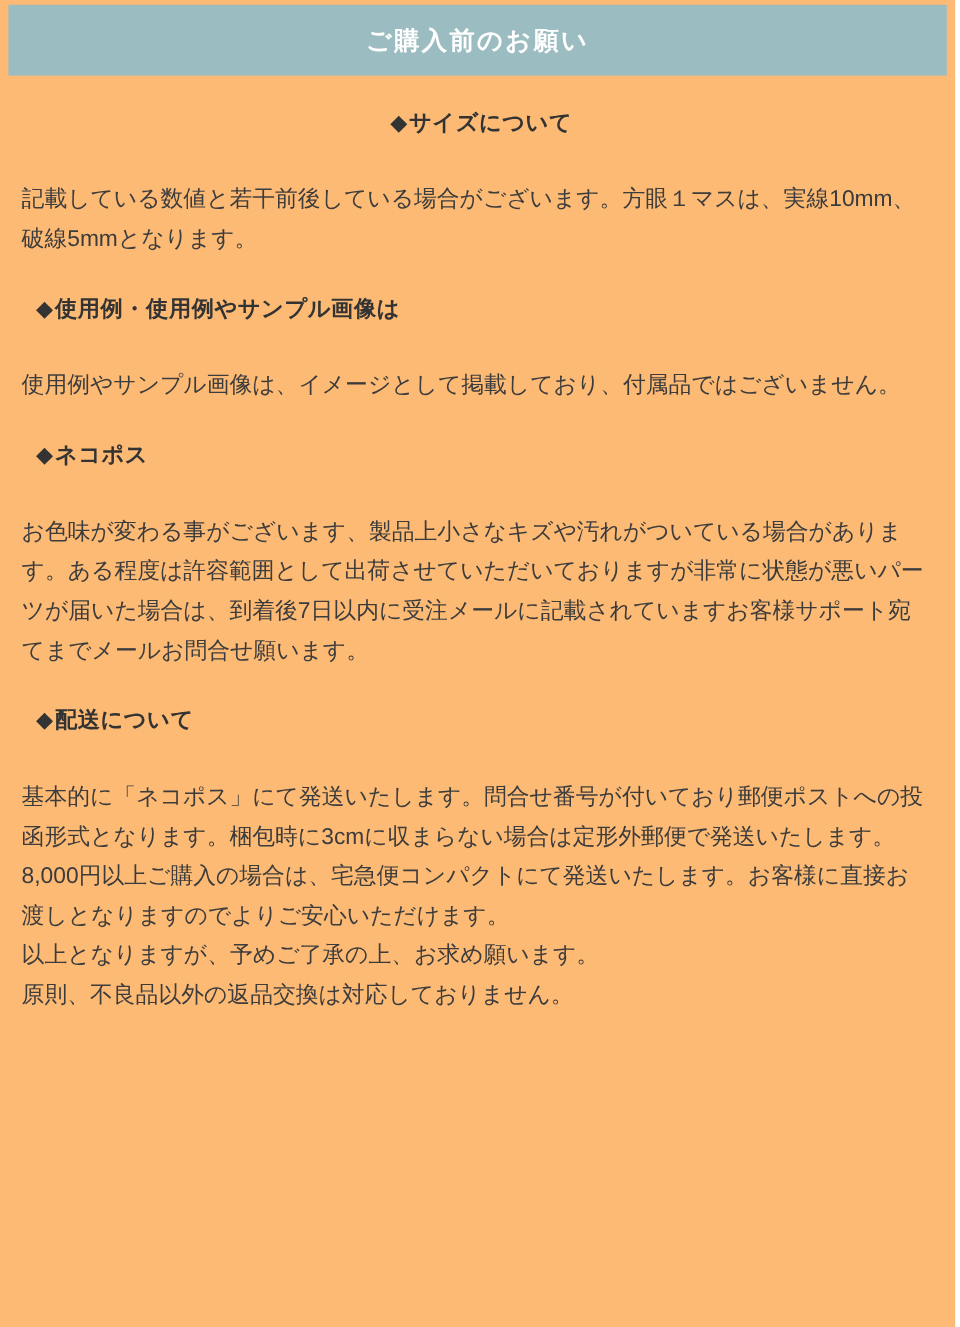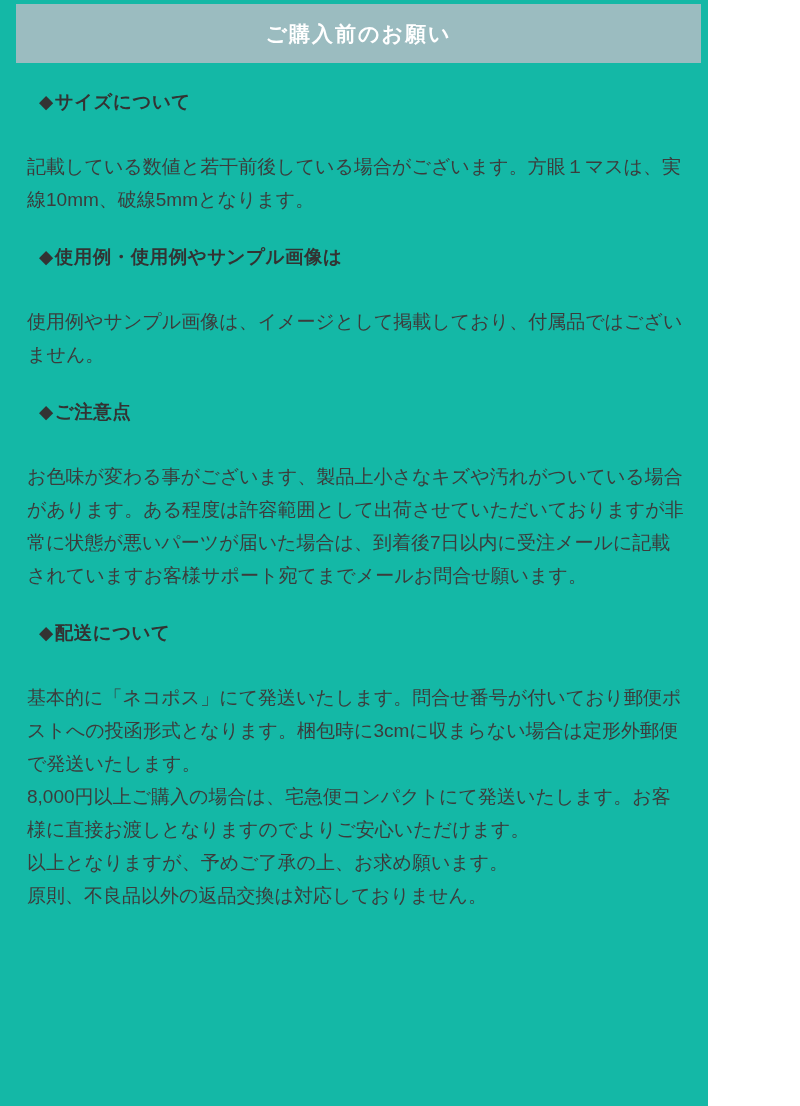--- a/index.html
+++ b/index.html
@@ -3,26 +3,25 @@
 <meta charset="utf-8">
 <style>
   html, body {
     margin: 0;
     padding: 0;
     background: #ffffff;
     width: 800px;
     font-family: "Liberation Sans", "DejaVu Sans", sans-serif;
   }
   .page {
-    width: 708px;
+    width: 796px;
     height: 1106px;
     overflow: hidden;
-    background: #14b8a6;
+    background: #fdba74;
     box-sizing: border-box;
-    padding-left: 9px;
   }
   .header-bar {
     margin: 4px 7px 18px 7px;
     height: 59px;
     background: #9bbcc0;
     color: #ffffff;
     display: flex;
     align-items: center;
     justify-content: center;
     font-size: 21px;
@@ -37,20 +36,21 @@
   section h3 {
     margin: 24px 0 0 12px;
     font-size: 18.5px;
     font-weight: bold;
     color: #333333;
     line-height: 33px;
     letter-spacing: 0.5px;
   }
   section:first-child h3 {
     margin-top: 22px;
+    text-align: center;
   }
   .section-body {
     margin: 32px 0 0 0;
     line-height: 33px;
   }
   .line {
     line-height: 33px;
   }
   .closing {
     line-height: 33px;
@@ -76,21 +76,21 @@
         </section>
         <section>
         </section>
         <section>
           <h3><span class="bullet">◆</span><span>使用例・使用例やサンプル画像は</span></h3>
           <div class="section-body">
             <div class="line">使用例やサンプル画像は、イメージとして掲載しており、付属品ではございません。</div>
           </div>
         </section>
         <section>
-          <h3><span class="bullet">◆</span><span>ご注意点</span></h3>
+          <h3><span class="bullet">◆</span><span>ネコポス</span></h3>
           <div class="section-body">
             <div class="line">お色味が変わる事がございます、製品上小さなキズや汚れがついている場合があります。ある程度は許容範囲として出荷させていただいておりますが非常に状態が悪いパーツが届いた場合は、到着後7日以内に受注メールに記載されていますお客様サポート宛てまでメールお問合せ願います。</div>
           </div>
         </section>
         <section>
           <h3><span class="bullet">◆</span><span>配送について</span></h3>
           <div class="section-body">
             <div class="line">基本的に「ネコポス」にて発送いたします。問合せ番号が付いており郵便ポストへの投函形式となります。梱包時に3cmに収まらない場合は定形外郵便で発送いたします。</div>
             <div class="line">8,000円以上ご購入の場合は、宅急便コンパクトにて発送いたします。お客様に直接お渡しとなりますのでよりご安心いただけます。</div>
           </div>

